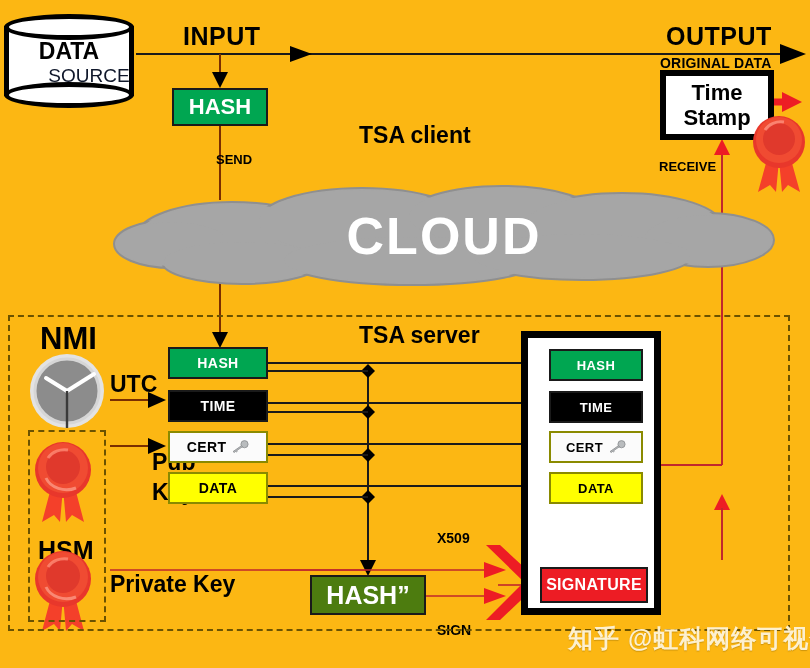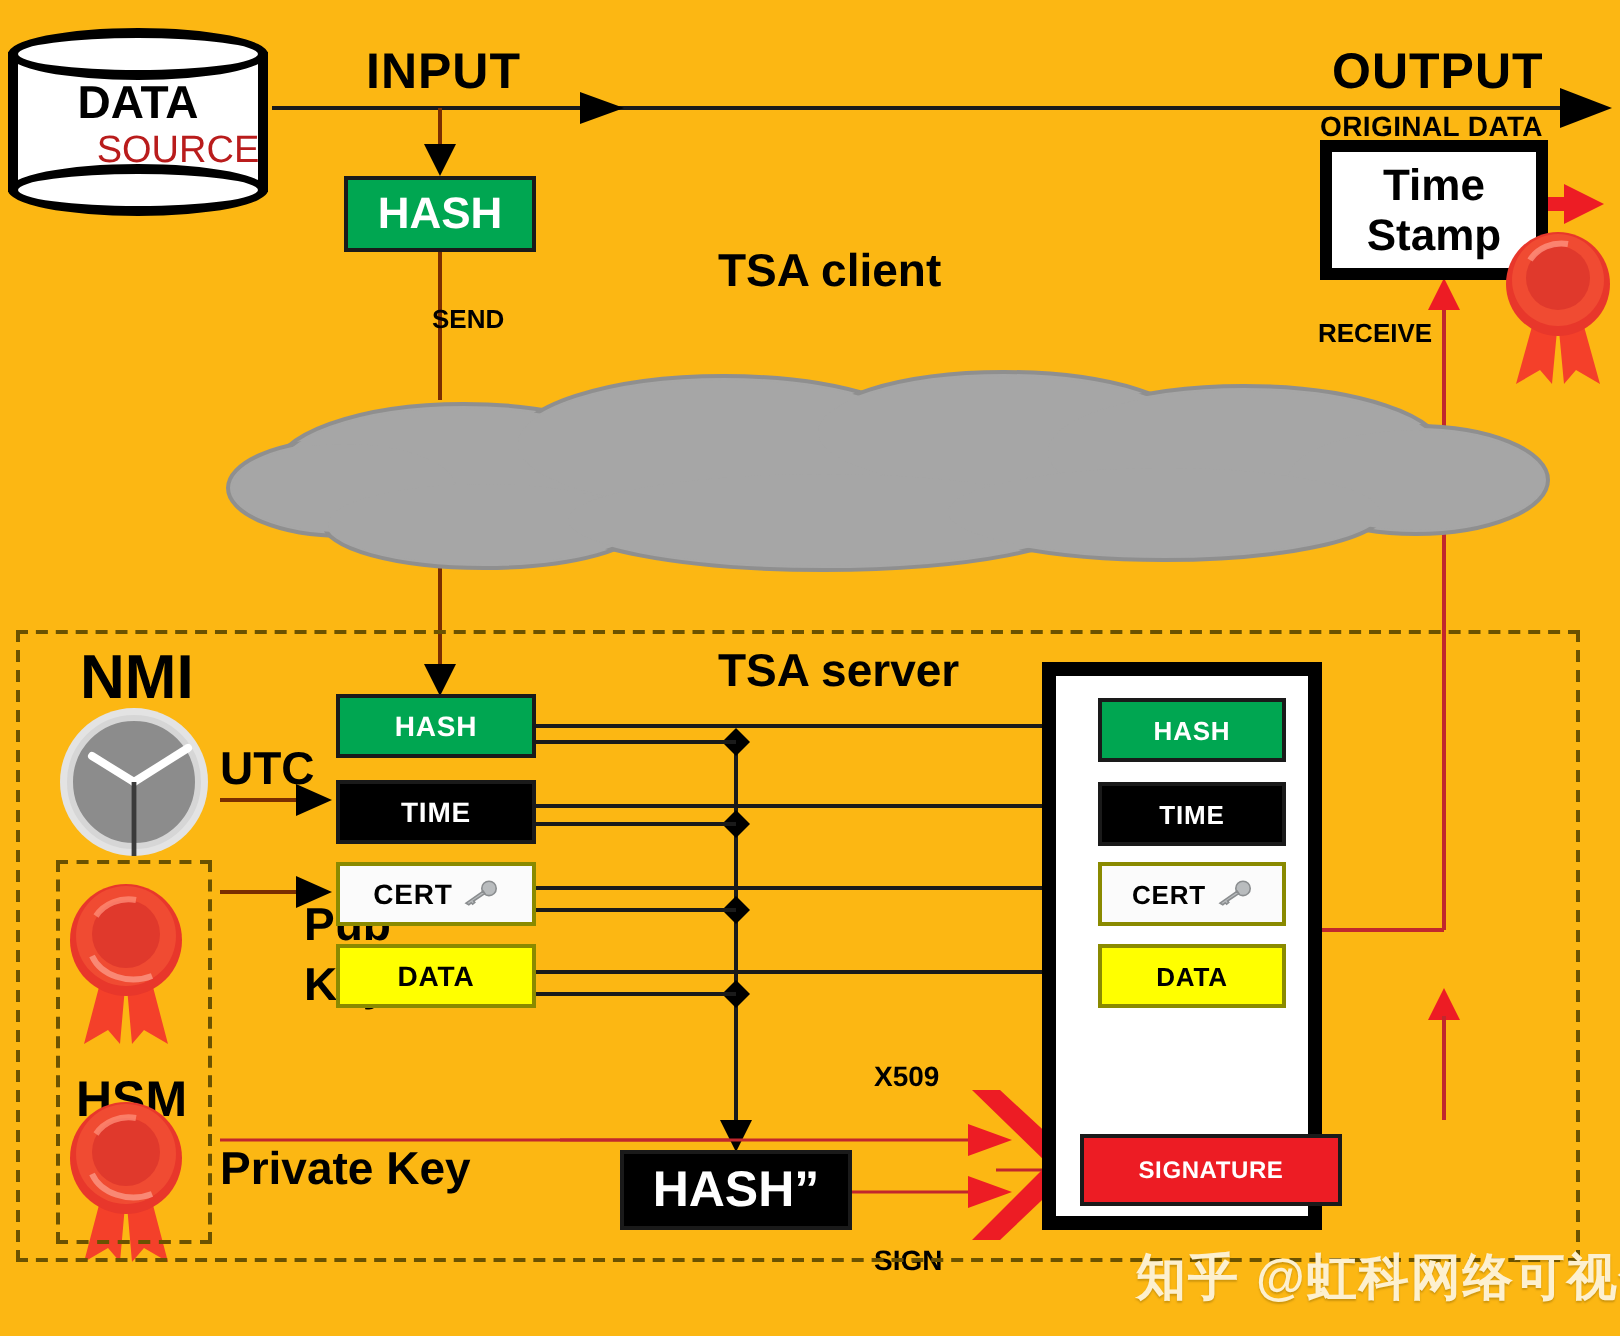--- a/index.html
+++ b/index.html
@@ -43,21 +43,21 @@
     background:#fff;border:5px solid #000;border-radius:50%;box-sizing:border-box;
   }
   #data-source .cyl-bottom{
     position:absolute;left:0;top:68px;width:130px;height:26px;
     background:#fff;border:5px solid #000;border-radius:50%;box-sizing:border-box;
   }
   #data-source .cyl-text{
     position:absolute;left:0;top:24px;width:130px;text-align:center;z-index:3;
   }
   #data-source .t1{font-size:23px;font-weight:bold;color:#000;line-height:26px;}
-  #data-source .t2{font-size:19px;color:#b91c1c;line-height:24px;margin-left:40px;}
+  #data-source .t2{font-size:19px;color:#0f172a;line-height:24px;margin-left:40px;}
 
   
   .box{position:absolute;display:flex;align-items:center;justify-content:center;
        font-weight:bold;box-sizing:border-box;}
 
   #box-hash-client{left:172px;top:88px;width:96px;height:38px;
       background:#00A651;border:2px solid #1a1a1a;color:#fff;font-size:22px;}
 
   #box-timestamp{left:660px;top:70px;width:114px;height:70px;
       background:#fff;border:6px solid #000;color:#000;font-size:22px;
@@ -71,25 +71,25 @@
   #box-data-in{top:472px;background:#FFFF00;border:2px solid #8a8a00;color:#000;}
 
   
   #server-panel{position:absolute;left:521px;top:331px;width:140px;height:284px;
       background:#fff;border:7px solid #000;box-sizing:border-box;}
   .panel-box{left:549px;width:94px;height:32px;font-size:13px;letter-spacing:.4px;}
   #box-hash-out{top:349px;background:#00A651;border:2px solid #1a1a1a;color:#fff;}
   #box-time-out{top:391px;background:#000;border:2px solid #1a1a1a;color:#fff;}
   #box-cert-out{top:431px;background:#fbfbfb;border:2px solid #8a8a00;color:#000;}
   #box-data-out{top:472px;background:#FFFF00;border:2px solid #8a8a00;color:#000;}
-  #box-signature{left:540px;top:567px;width:131px;height:36px;
-      background:#ED1C24;border:2px solid #1a1a1a;color:#fff;font-size:12px;letter-spacing:.3px;}
+  #box-signature{left:540px;top:567px;width:108px;height:36px;
+      background:#ED1C24;border:2px solid #1a1a1a;color:#fff;font-size:16px;letter-spacing:.3px;}
 
   #box-hash2{left:310px;top:575px;width:116px;height:40px;
-      background:#000000;border:2px solid #1a1a1a;color:#fff;font-size:25px;}
+      background:#4d7c0f;border:2px solid #1a1a1a;color:#fff;font-size:25px;}
 
   
   .key-icon{display:inline-block;margin-left:6px;transform:translateY(1px);}
 
   
   #cloud{position:absolute;left:112px;top:178px;width:664px;height:108px;}
   #cloud-text{position:absolute;left:0;top:28px;width:664px;text-align:center;
       color:#fff;font-size:52px;font-weight:bold;letter-spacing:2px;}
 
   
@@ -214,20 +214,21 @@
         <ellipse cx="250" cy="44" rx="103" ry="32"></ellipse>
         <ellipse cx="390" cy="38" rx="93" ry="28"></ellipse>
         <ellipse cx="510" cy="48" rx="98" ry="31"></ellipse>
         <ellipse cx="596" cy="62" rx="64" ry="25"></ellipse>
         <ellipse cx="60" cy="66" rx="56" ry="22"></ellipse>
         <ellipse cx="130" cy="84" rx="78" ry="20"></ellipse>
         <ellipse cx="300" cy="82" rx="128" ry="23"></ellipse>
         <ellipse cx="470" cy="78" rx="108" ry="22"></ellipse>
       </g>
     </svg>
+    <div id="cloud-text">CLOUD</div>
   </div>
 
   <div id="data-source">
     <div class="cyl-body"></div>
     <div class="cyl-bottom"></div>
     <div class="cyl-top"></div>
     <div class="cyl-text">
       <div class="t1">DATA</div>
       <div class="t2">SOURCE</div>
     </div>

